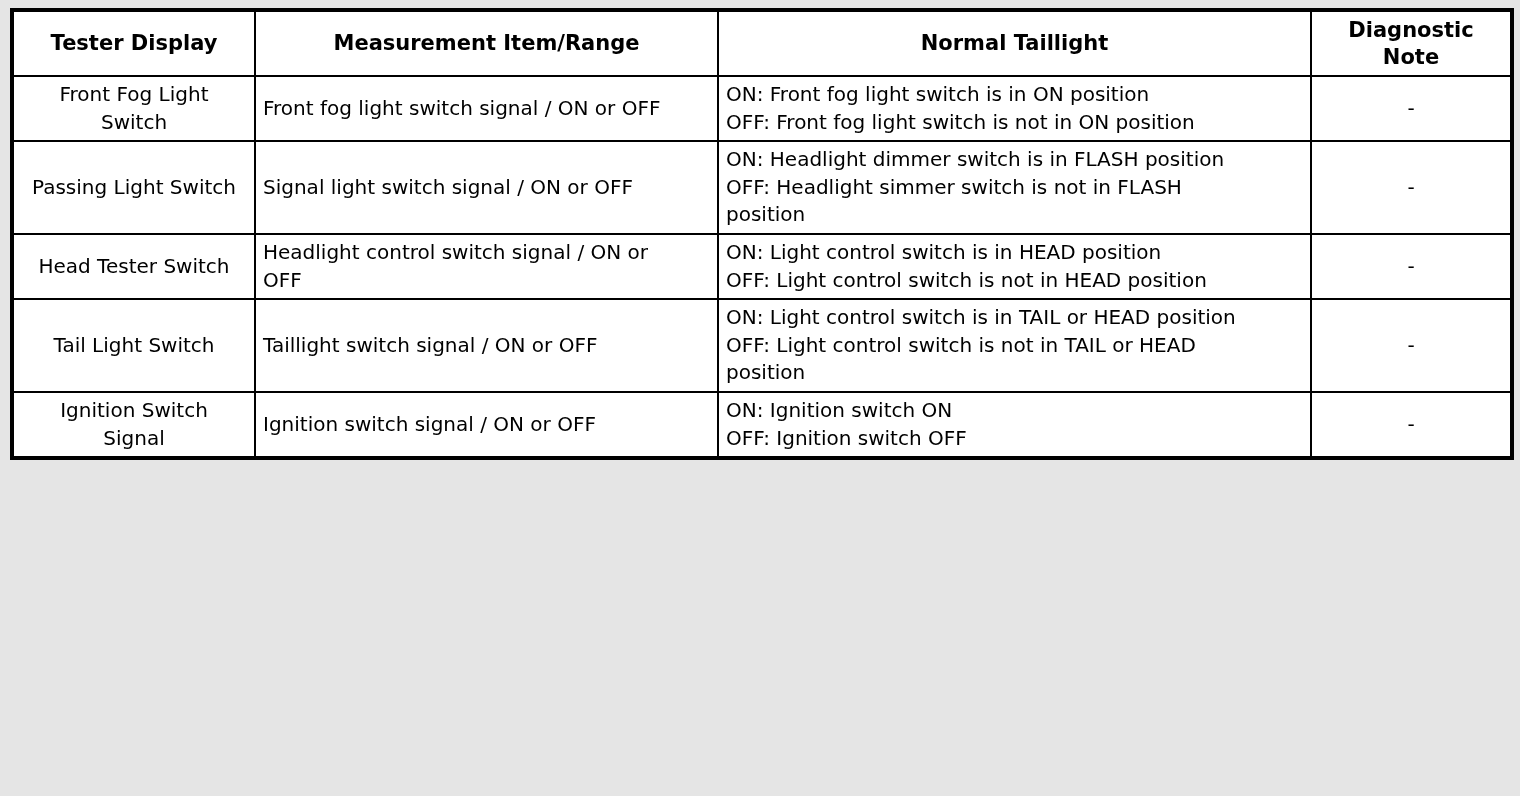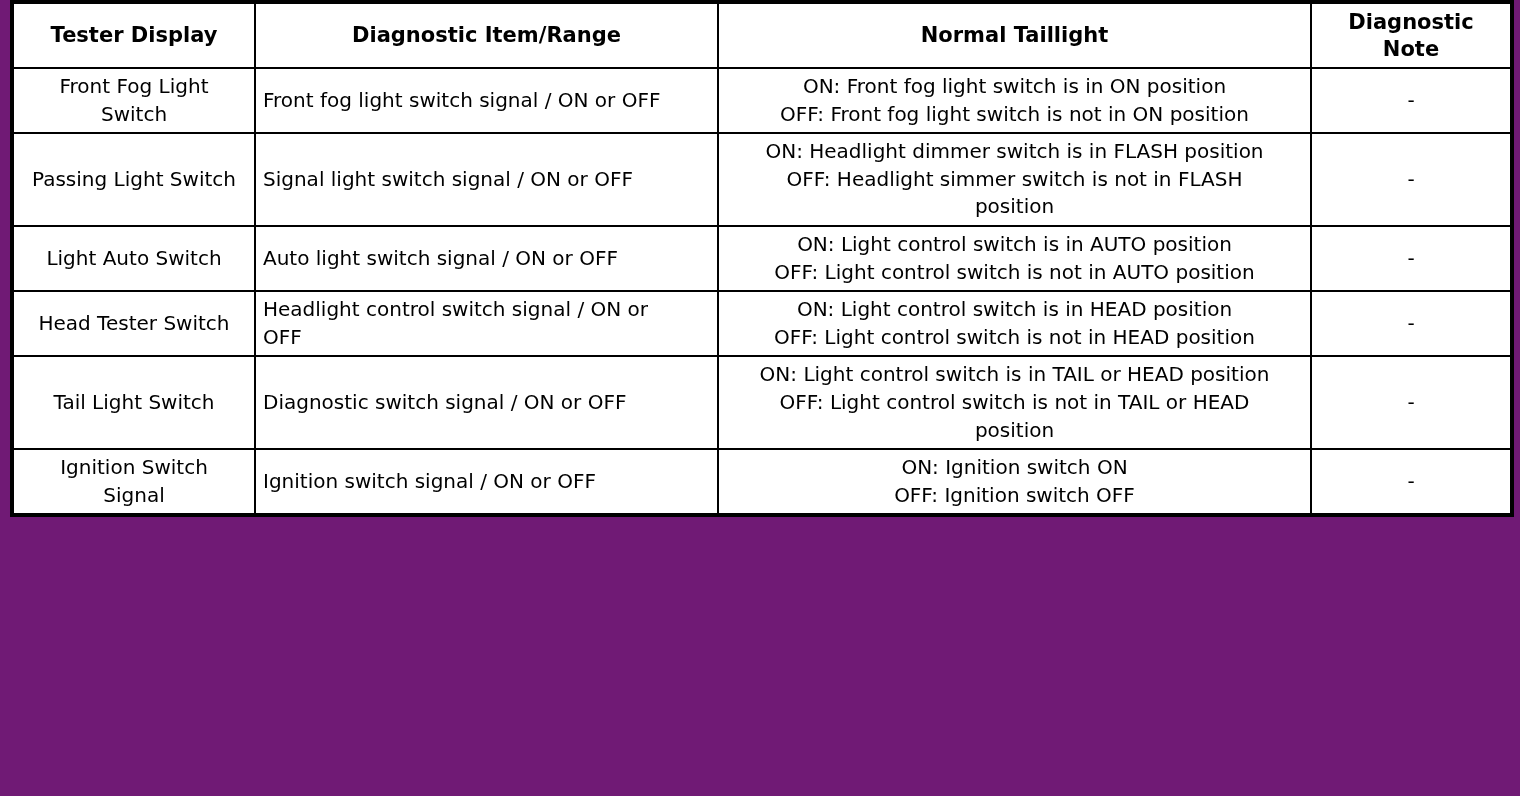--- a/index.html
+++ b/index.html
@@ -6,22 +6,22 @@
   html, body {
     margin: 0;
     padding: 0;
     background: #ffffff;
     font-family: "DejaVu Sans", sans-serif;
     color: #000000;
   }
   .page {
     width: 1520px;
     height: 796px;
-    padding: 0 10px;
-    background: #701a75;
+    padding: 8px 10px;
+    background: #e5e5e5;
   }
   table.diag-table {
     border-collapse: collapse;
     table-layout: fixed;
     width: 1500px;
     border: 4px solid #000000;
     background: #ffffff;
   }
   col.col-tester  { width: 243px; }
   col.col-measure { width: 463px; }
@@ -39,38 +39,38 @@
   thead tr { height: 66px; }
   tbody tr { height: 61px; }
   th {
     font-weight: bold;
     text-align: center;
     font-size: 21px;
     line-height: 1.25;
   }
   td.cell-tester  { text-align: center; }
   td.cell-measure { text-align: left; }
-  td.cell-normal  { text-align: center; }
+  td.cell-normal  { text-align: left; }
   td.cell-note    { text-align: center; }
 </style>
 </head>
 <body>
 
 <div class="page">
   <table class="diag-table">
     <colgroup>
       <col class="col-tester">
       <col class="col-measure">
       <col class="col-normal">
       <col class="col-note">
     </colgroup>
     <thead>
       <tr>
         <th>Tester Display</th>
-        <th>Diagnostic Item/Range</th>
+        <th>Measurement Item/Range</th>
         <th>Normal Taillight</th>
         <th>Diagnostic
 Note</th>
       </tr>
     </thead>
     <tbody>
         <tr>
     <td class="cell-tester">Front Fog Light
 Switch</td>
     <td class="cell-measure">Front fog light switch signal / ON or OFF</td>
@@ -80,37 +80,30 @@
   </tr>
         <tr>
     <td class="cell-tester">Passing Light Switch</td>
     <td class="cell-measure">Signal light switch signal / ON or OFF</td>
     <td class="cell-normal">ON: Headlight dimmer switch is in FLASH position
 OFF: Headlight simmer switch is not in FLASH
 position</td>
     <td class="cell-note">-</td>
   </tr>
         <tr>
-    <td class="cell-tester">Light Auto Switch</td>
-    <td class="cell-measure">Auto light switch signal / ON or OFF</td>
-    <td class="cell-normal">ON: Light control switch is in AUTO position
-OFF: Light control switch is not in AUTO position</td>
-    <td class="cell-note">-</td>
-  </tr>
-        <tr>
     <td class="cell-tester">Head Tester Switch</td>
     <td class="cell-measure">Headlight control switch signal / ON or
 OFF</td>
     <td class="cell-normal">ON: Light control switch is in HEAD position
 OFF: Light control switch is not in HEAD position</td>
     <td class="cell-note">-</td>
   </tr>
         <tr>
     <td class="cell-tester">Tail Light Switch</td>
-    <td class="cell-measure">Diagnostic switch signal / ON or OFF</td>
+    <td class="cell-measure">Taillight switch signal / ON or OFF</td>
     <td class="cell-normal">ON: Light control switch is in TAIL or HEAD position
 OFF: Light control switch is not in TAIL or HEAD
 position</td>
     <td class="cell-note">-</td>
   </tr>
         <tr>
     <td class="cell-tester">Ignition Switch
 Signal</td>
     <td class="cell-measure">Ignition switch signal / ON or OFF</td>
     <td class="cell-normal">ON: Ignition switch ON

